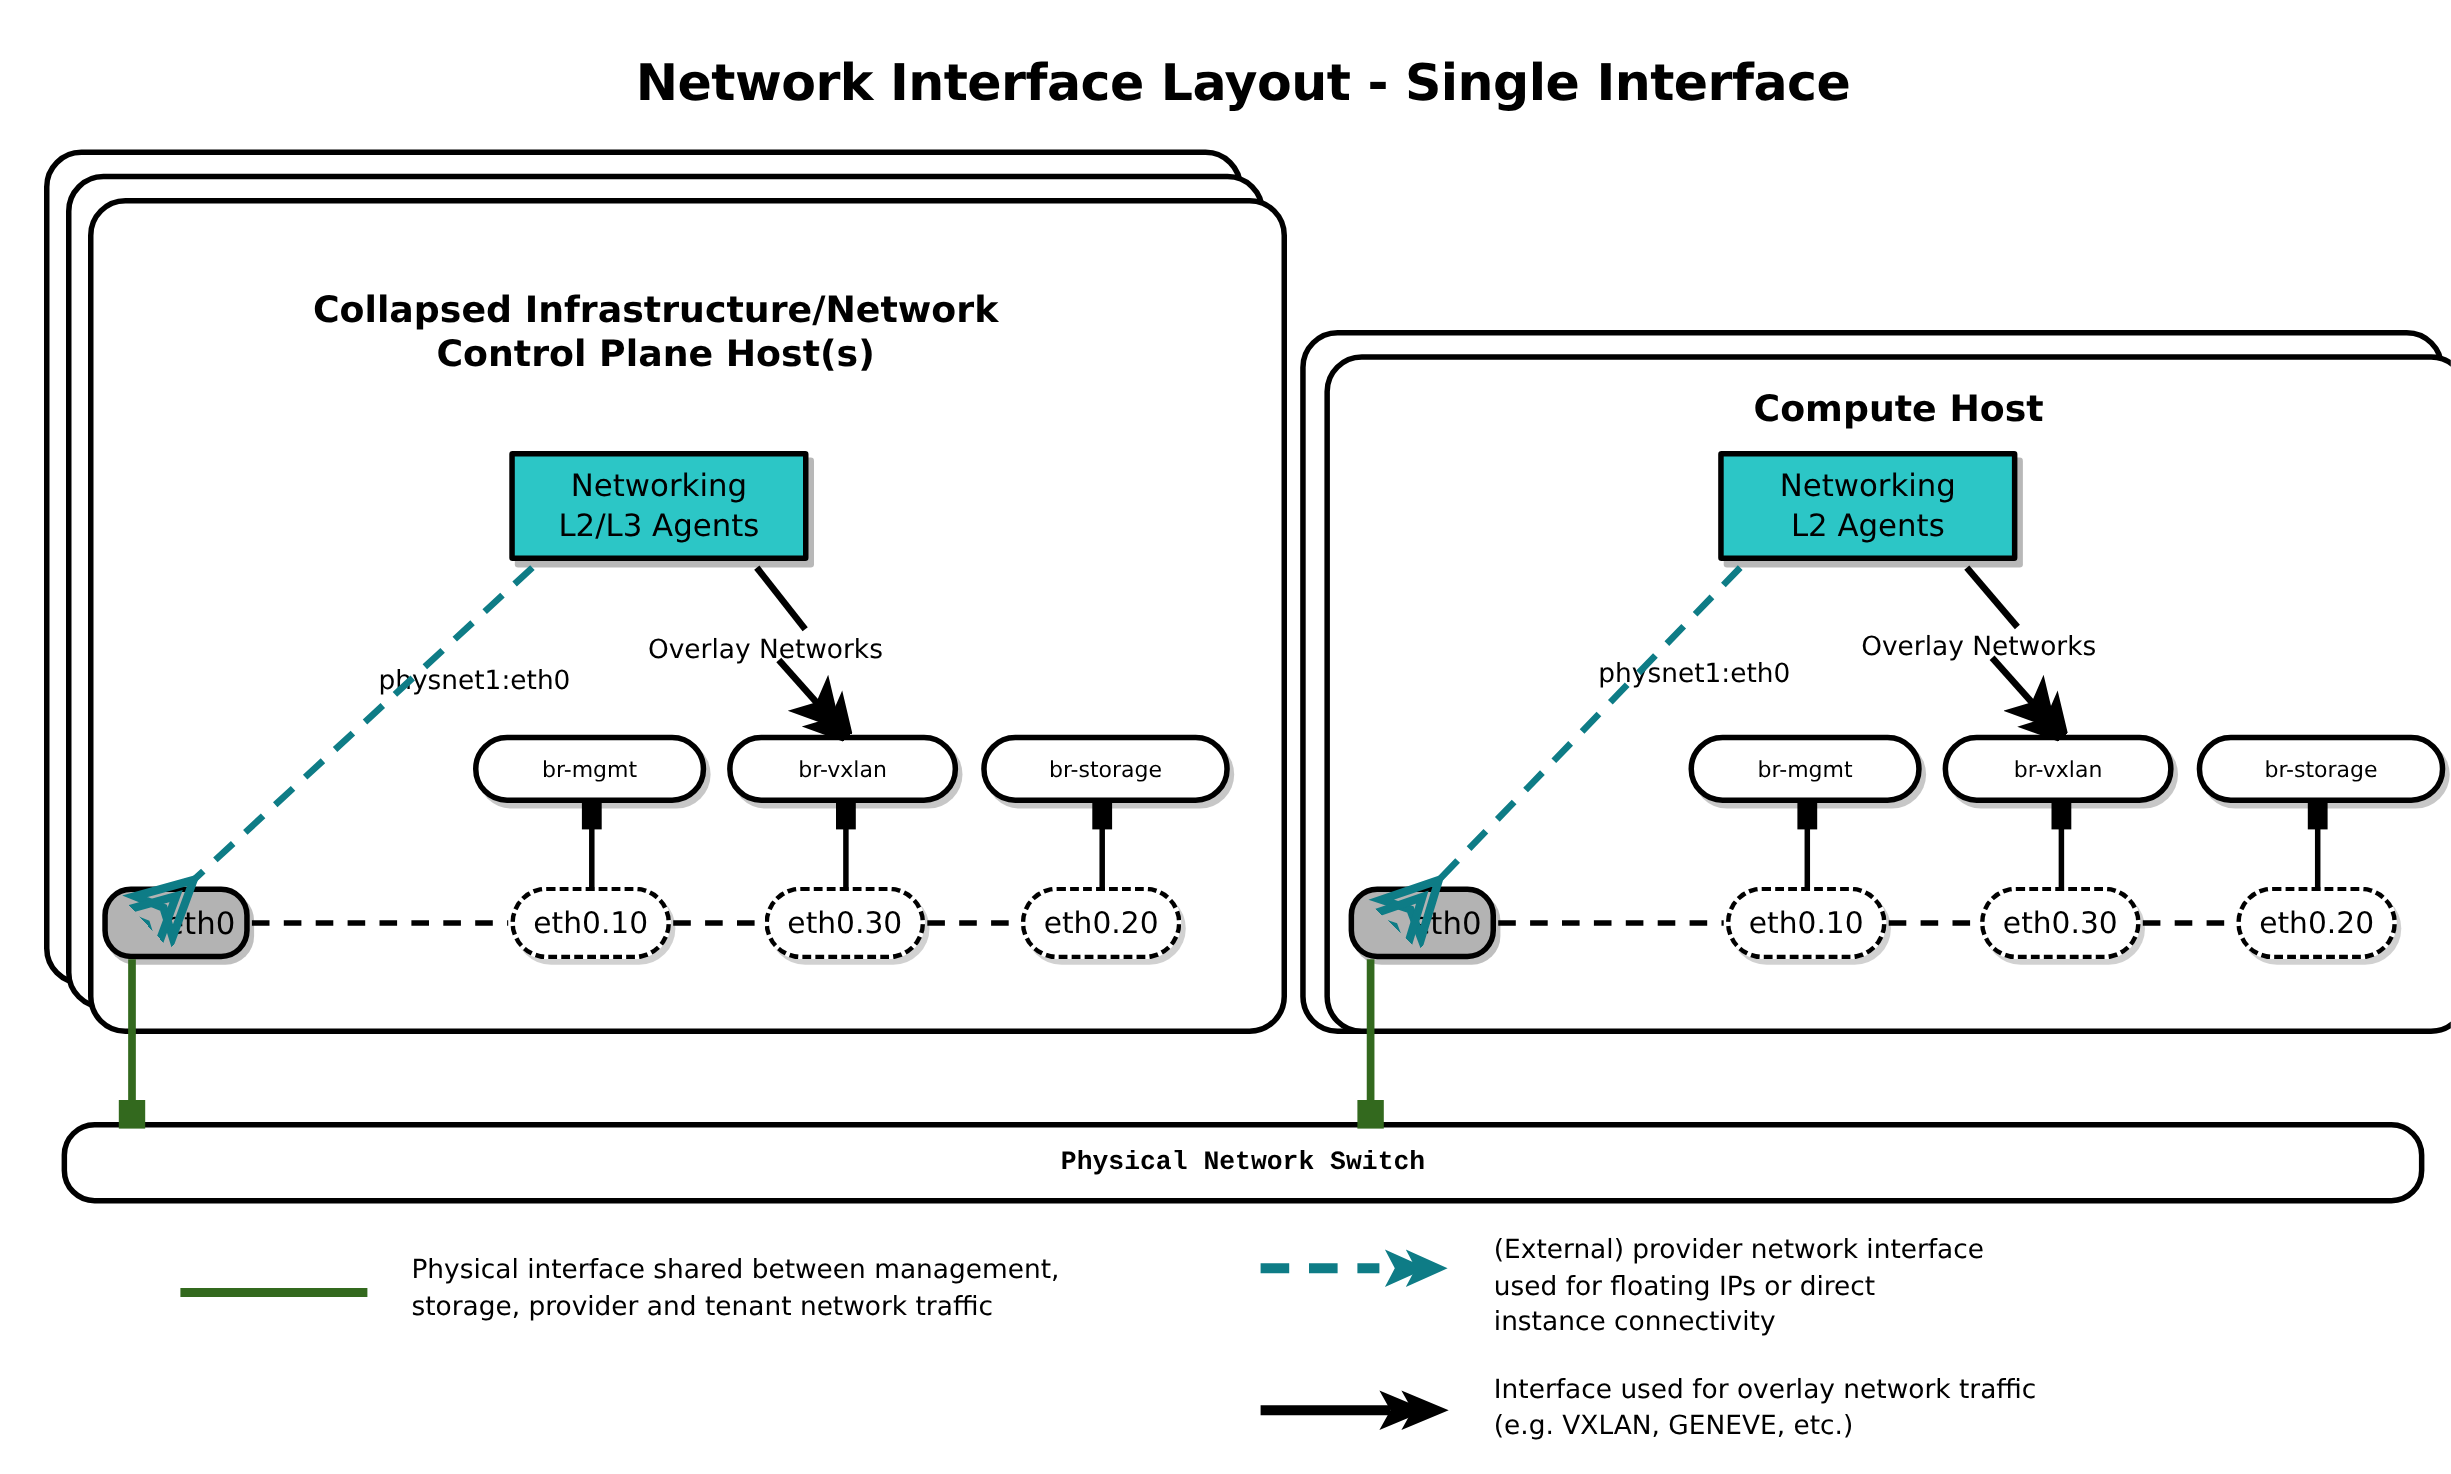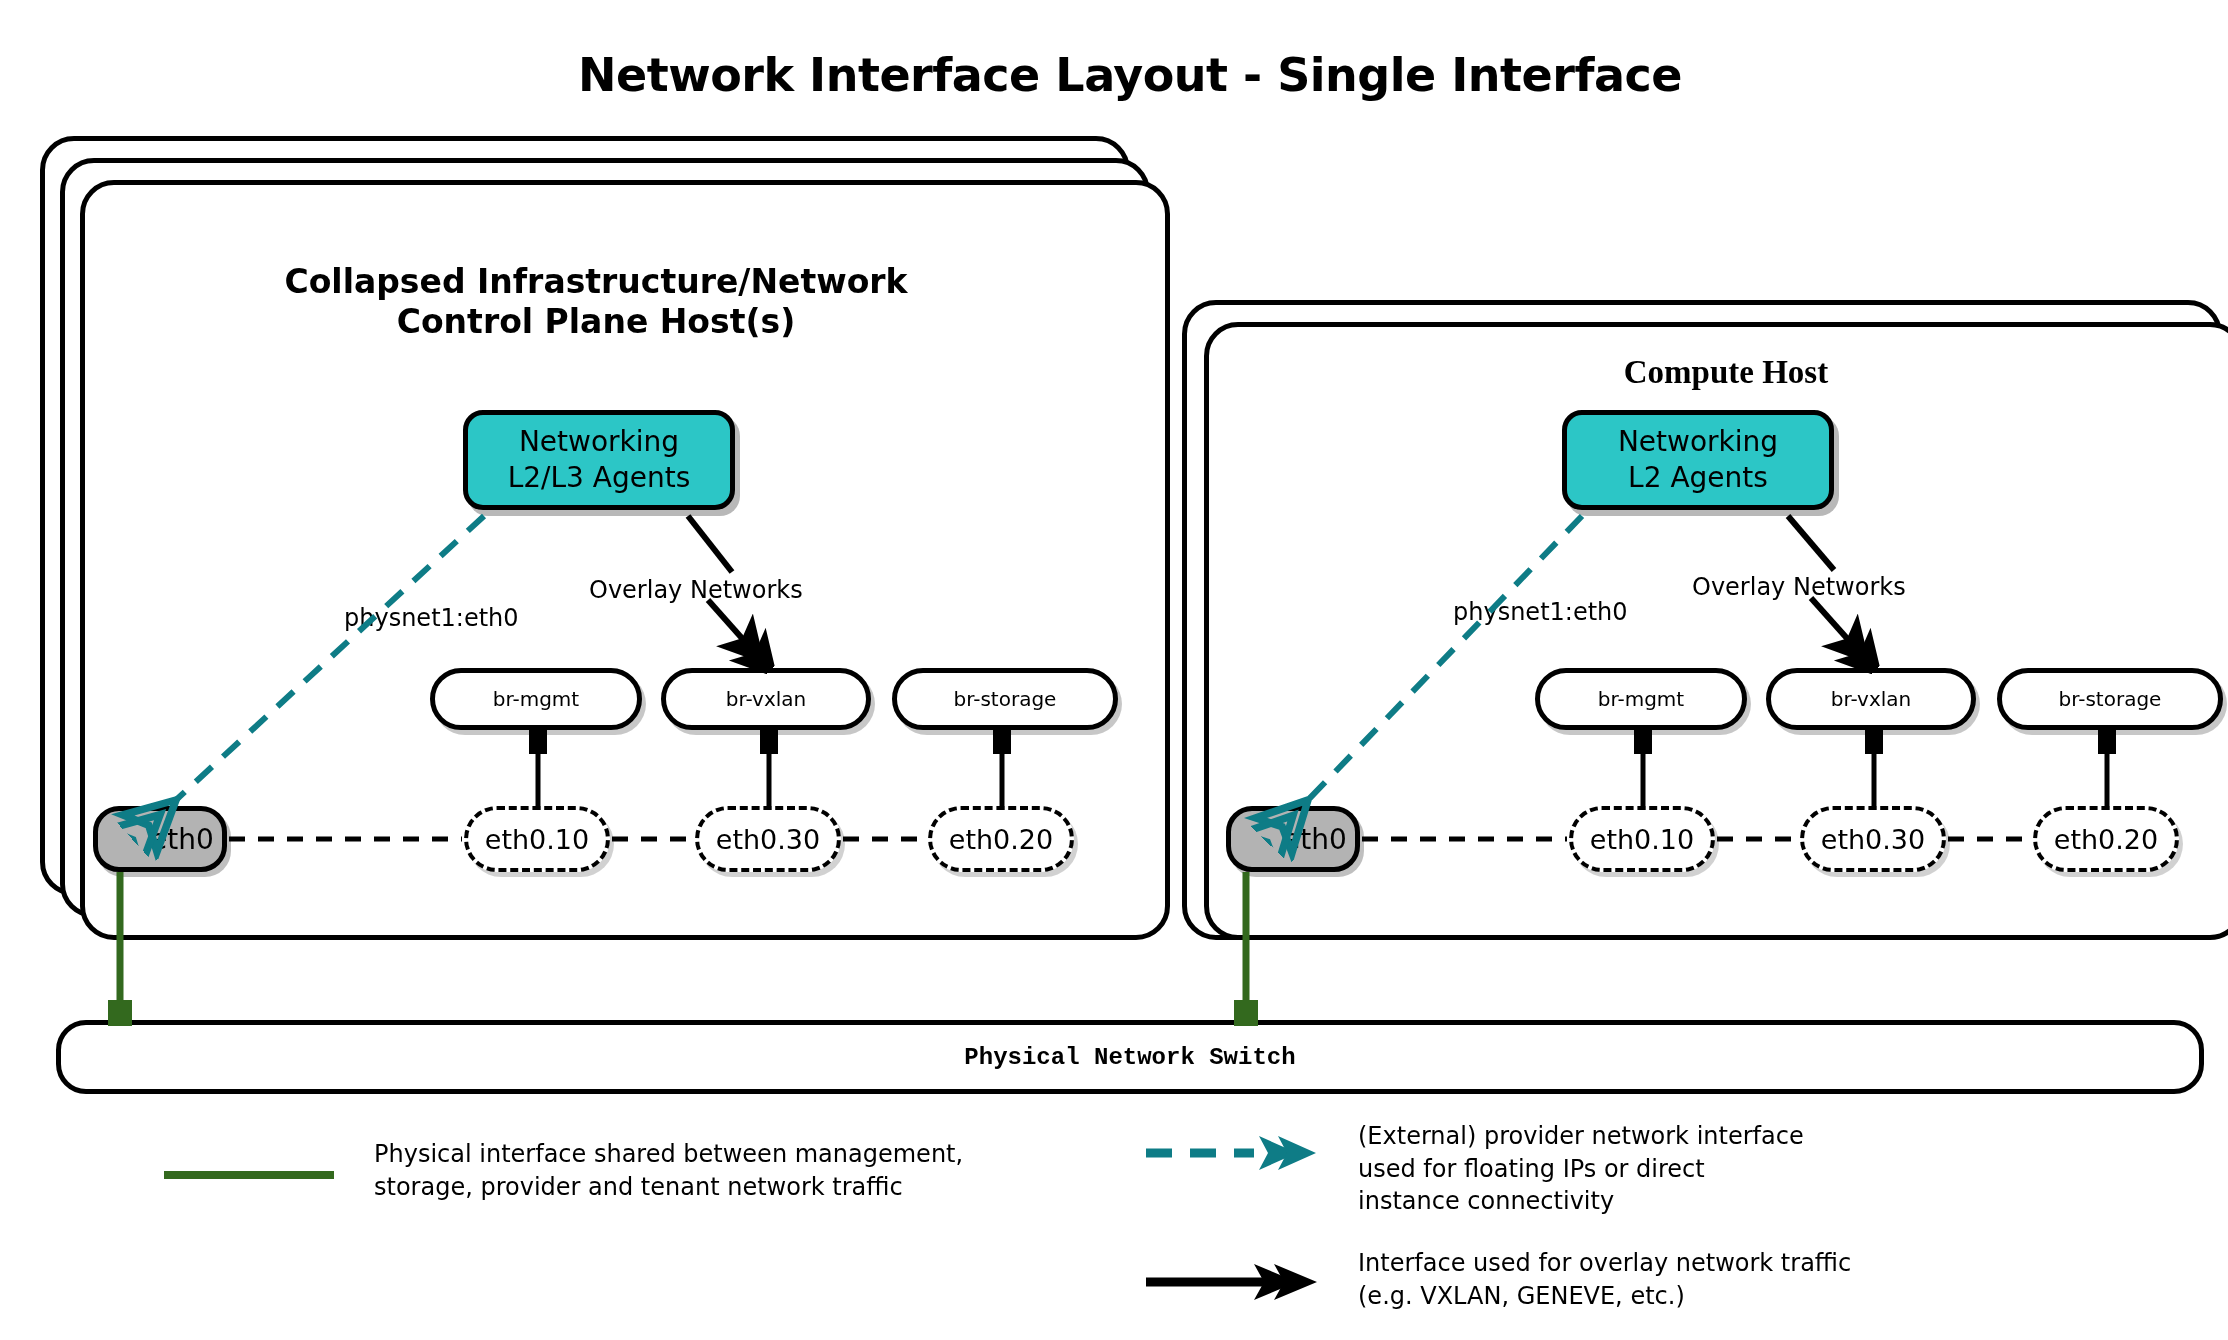--- a/index.html
+++ b/index.html
@@ -15,21 +15,21 @@
   
   .panel{position:absolute;border:5px solid #000;border-radius:34px;background:#fff;box-sizing:border-box;}
   .panel.ghost{background:#fff;}
 
   .panel-title{position:absolute;text-align:center;font-size:33px;font-weight:bold;line-height:1.22;}
 
   
   .node{position:absolute;box-sizing:border-box;display:flex;align-items:center;
         justify-content:center;text-align:center;background:#fff;}
 
-  .agent{background:#2CC6C6;border:5px solid #000;border-radius:20px;
+  .agent{background:#2CC6C6;border:5px solid #000;border-radius:3px;
          font-size:28px;line-height:1.28;box-shadow:5px 6px 0 rgba(0,0,0,.28);}
 
   .bridge{border:5px solid #000;border-radius:40px;font-size:20px;
           box-shadow:4px 5px 0 rgba(0,0,0,.22);}
 
   .vlan{border:4px dashed #000;border-radius:34px;font-size:27px;
         box-shadow:4px 5px 0 rgba(0,0,0,.18);}
 
   .nic{background:#B3B3B3;border:5px solid #000;border-radius:26px;font-size:28px;
        box-shadow:4px 5px 0 rgba(0,0,0,.25);padding-left:44px;}
@@ -77,21 +77,21 @@
 
   <div class="node vlan" style="left:448px;top:806px;width:146px;height:66px;">eth0.10</div>
   <div class="node vlan" style="left:679px;top:806px;width:146px;height:66px;">eth0.30</div>
   <div class="node vlan" style="left:912px;top:806px;width:146px;height:66px;">eth0.20</div>
 
   <div class="node nic" style="left:77px;top:806px;width:134px;height:66px;">eth0</div>
 
   <div class="panel ghost" style="left:1166px;top:300px;width:1040px;height:640px;"></div>
   <div class="panel" style="left:1188px;top:322px;width:1040px;height:618px;"></div>
 
-  <div class="panel-title" style="left:1300px;top:352px;width:820px;font-family:Liberation Serif, serif;">
+  <div class="panel-title" style="left:1300px;top:352px;width:820px;">
     <div>Compute Host</div>
   </div>
 
   <div class="node agent" style="left:1546px;top:410px;width:272px;height:100px;flex-direction:column;">
     <div>Networking</div>
     <div>L2 Agents</div>
   </div>
 
   <div class="lbl" style="left:1437px;top:598px;">physnet1:eth0</div>
   <div class="lbl" style="left:1676px;top:573px;">Overlay Networks</div>

